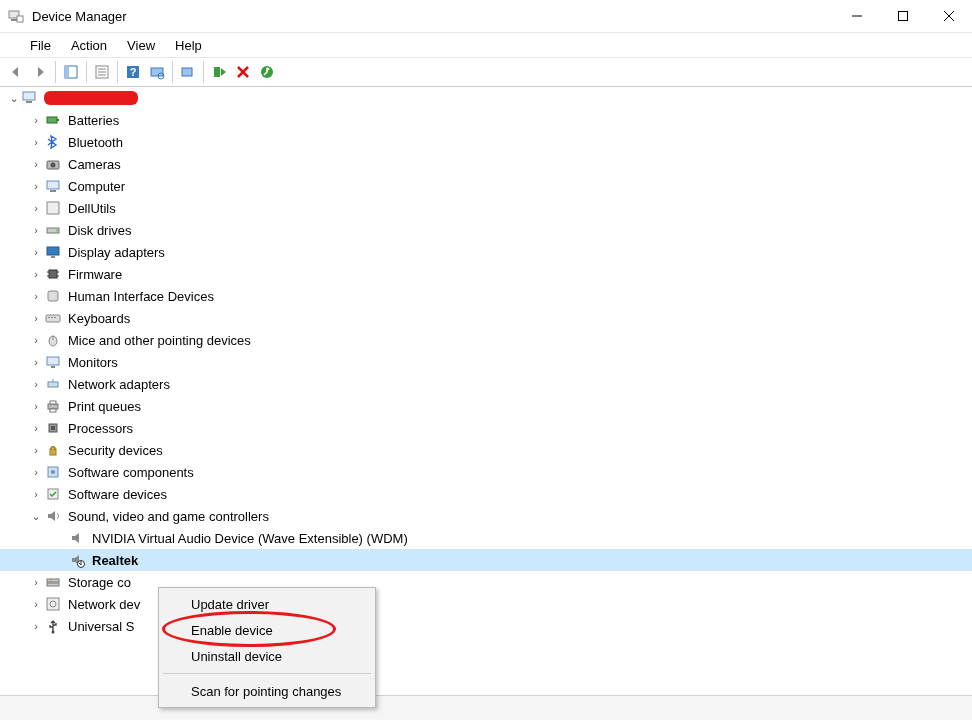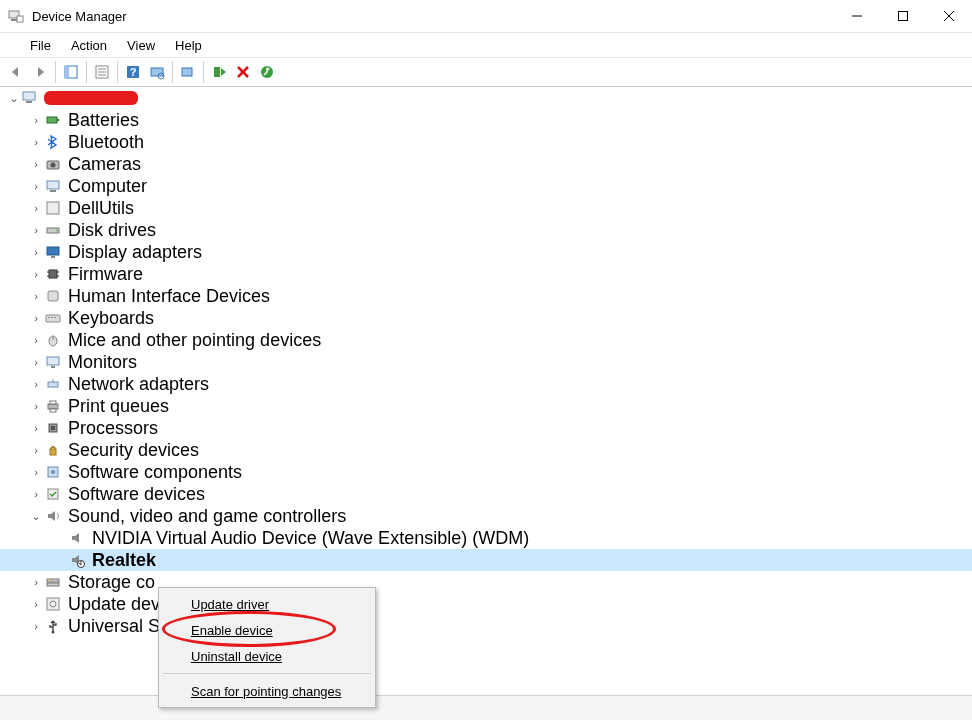--- a/index.html
+++ b/index.html
@@ -19,21 +19,21 @@
   .root-row .expander{width:16px;display:flex;align-items:center;justify-content:center;font-size:11px;color:#555;}
   .root-row .icon{width:16px;height:16px;margin-right:6px;}
   .redact{width:94px;height:14px;background:#e61a1a;border-radius:6px;}
   .cat-row,.dev-row{display:flex;align-items:center;height:22px;}
   .cat-row{padding-left:28px;}
   .cat-row .expander{width:16px;display:flex;align-items:center;justify-content:center;font-size:11px;color:#555;}
   .cat-row .icon,.dev-row .icon{width:18px;height:18px;margin-right:6px;display:flex;align-items:center;justify-content:center;}
   .dev-row{padding-left:68px;}
   .dev-row.sel{background:#cce8ff;font-weight:bold;}
   .dev-row.sel .label{}
-  .label{font-size:18px;}
+  .label{font-size:13px;}
   
   .context-menu{position:absolute;background:#f2f2f2;border:1px solid #bababa;box-shadow:2px 2px 4px rgba(0,0,0,.25);padding:3px 2px;z-index:5;}
   .cm-item{height:26px;display:flex;align-items:center;padding:0 32px 0 30px;font-size:13px;white-space:nowrap;}
   .cm-sep{height:1px;background:#d0d0d0;margin:4px 2px;}
   
   .annot{position:absolute;border:3px solid #e61a1a;border-radius:50%/50%;pointer-events:none;z-index:10;}
   
   .statusbar{position:absolute;left:0;right:0;bottom:0;height:24px;border-top:1px solid #d0d0d0;background:#f5f5f5;}
 </style>
 </head>
@@ -380,36 +380,36 @@
           <span class="label">Storage co</span>
         </div>
         <div class="cat-row">
           <span class="expander">›</span>
           <span class="icon">
             <svg width="16" height="16" viewBox="0 0 16 16">
               <rect x="2" y="2" width="12" height="12" fill="#eee" stroke="#888"></rect>
               <circle cx="8" cy="8" r="3" fill="none" stroke="#888"></circle>
             </svg>
           </span>
-          <span class="label">Update dev</span>
+          <span class="label">Network dev</span>
         </div>
         <div class="cat-row">
           <span class="expander">›</span>
           <span class="icon">
             <svg width="16" height="16" viewBox="0 0 16 16">
               <path d="M8 14 L8 3 M8 3 L6 5 M8 3 L10 5 M8 9 L5 9 L5 7 M8 7 L11 7 L11 5" stroke="#444" stroke-width="1.4" fill="none"></path>
               <circle cx="8" cy="14" r="1.5" fill="#444"></circle>
             </svg>
           </span>
           <span class="label">Universal S</span>
         </div>
       </div>
   </div>
 
-  <div class="context-menu" id="ctx" style="left: 158px; top: 587px; text-decoration: underline;">
+  <div class="context-menu" id="ctx" style="left: 158px; top: 587px;">
       <div class="cm-item">Update driver</div>
       <div class="cm-item">Enable device</div>
       <div class="cm-item">Uninstall device</div>
       <div class="cm-sep"></div>
       <div class="cm-item">Scan for pointing changes</div>
     </div>
 
   <div class="annot" id="annot" style="left: 162px; top: 611px; width: 168px; height: 30px;"></div>
 
   <div class="statusbar"></div>

